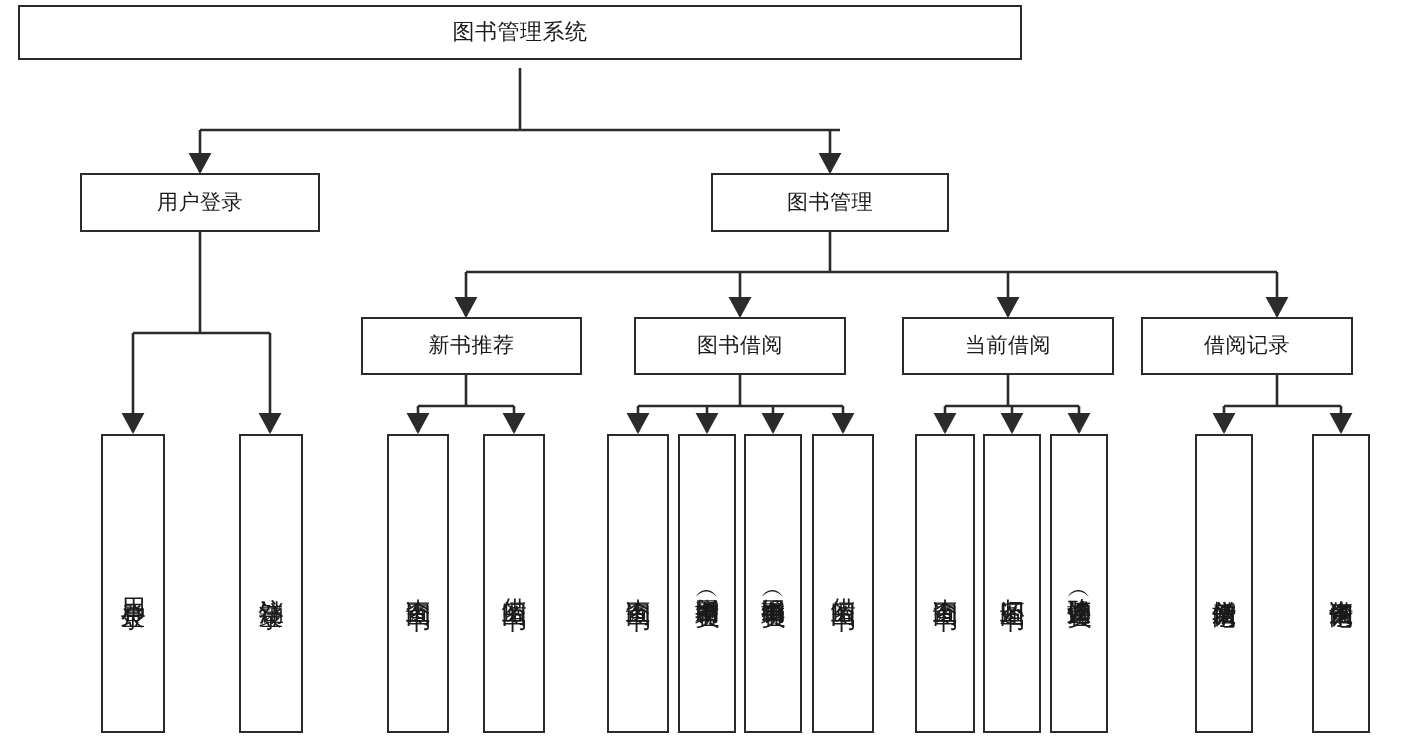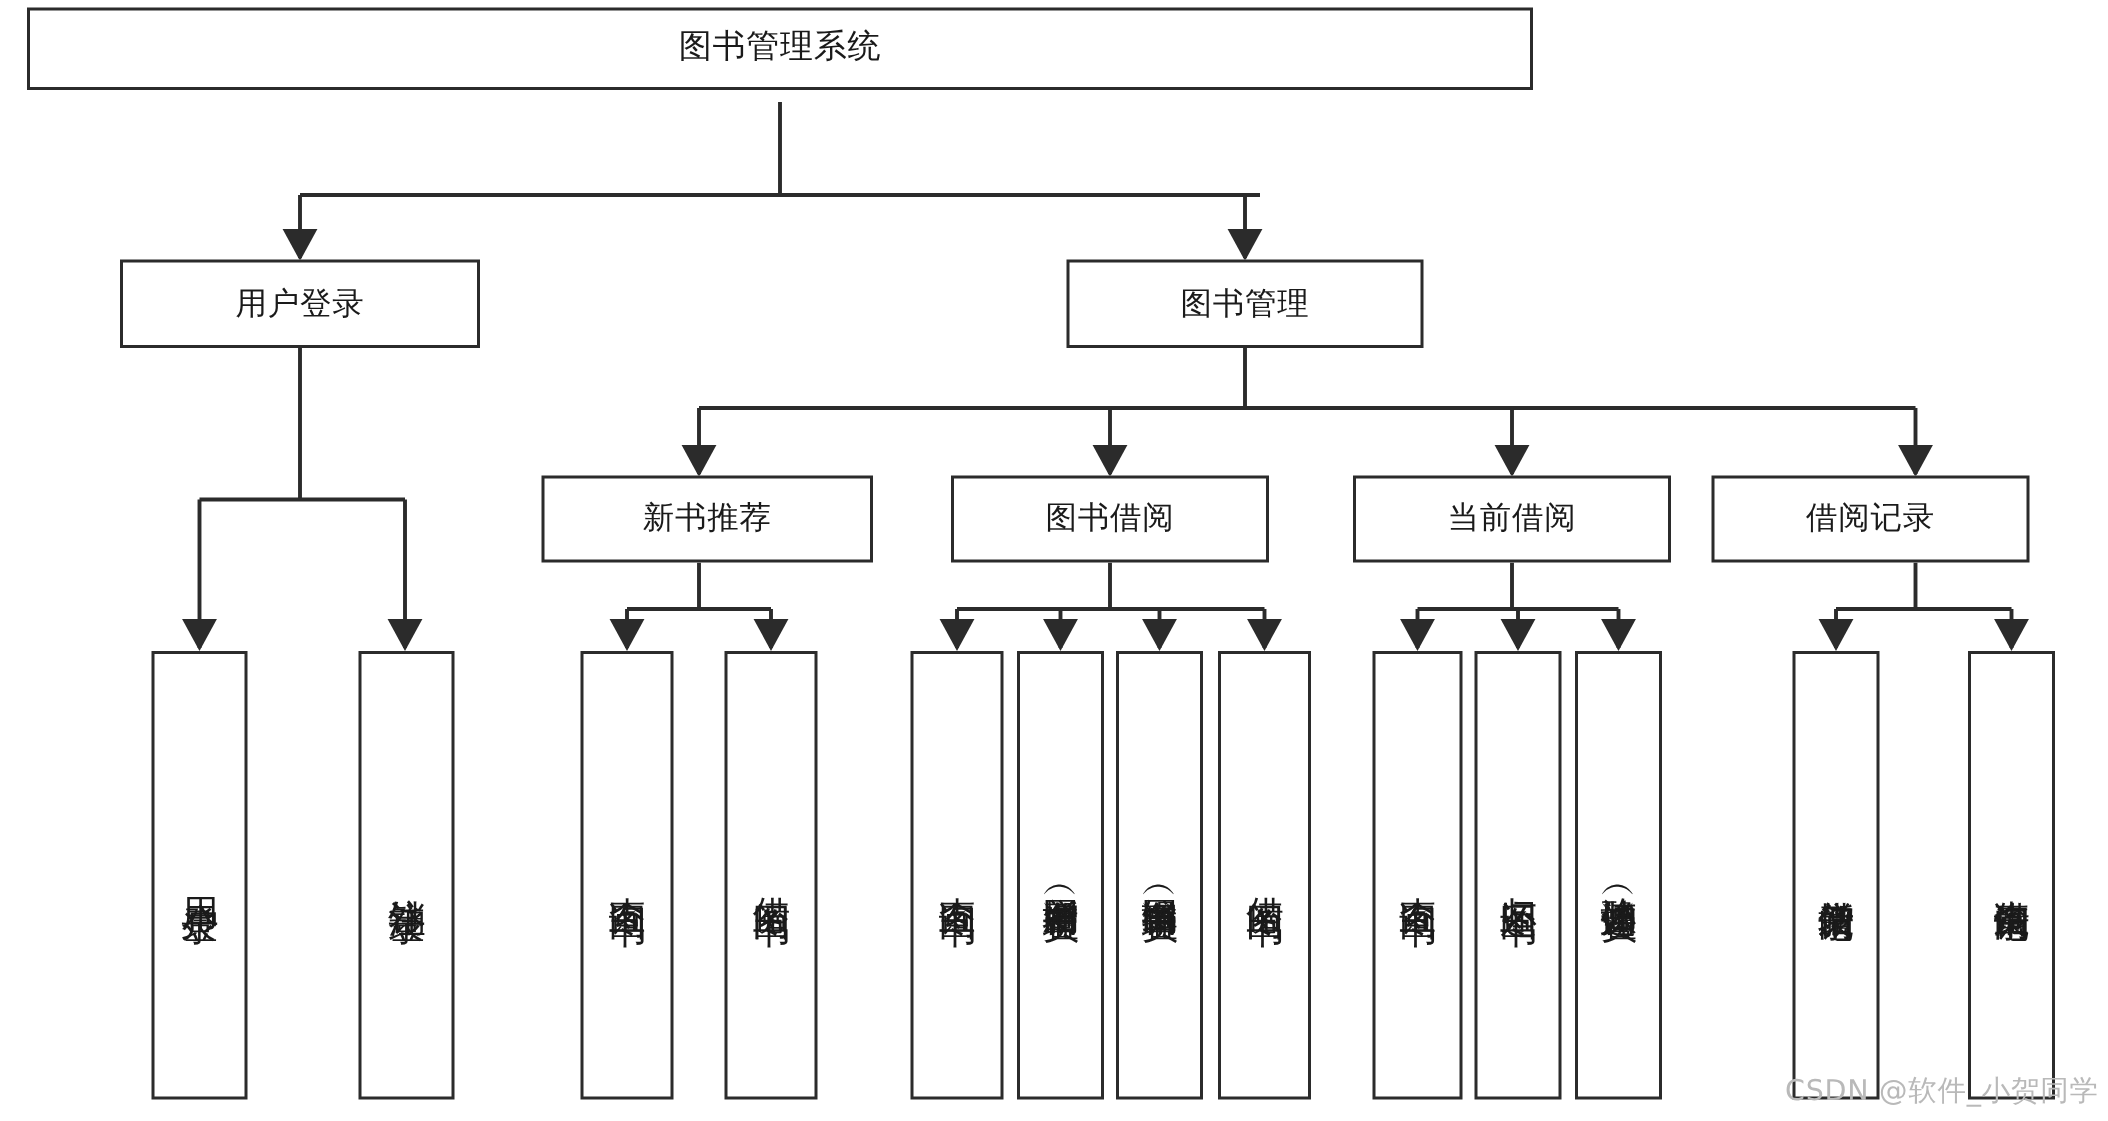--- a/index.html
+++ b/index.html
@@ -194,15 +194,14 @@
     <span class="node-label">确认归还（管理员）</span>
   </div>
 
   <div class="node vert long" style="left:1195px; top:434px; width:58px; height:299px;">
     <span class="node-label">新增借阅记录</span>
   </div>
   <div class="node vert long" style="left:1312px; top:434px; width:58px; height:299px;">
     <span class="node-label">查询借阅记录</span>
   </div>
 
-  <div class="watermark">CSDN @软件_小贺同学</div>
 
 </div>
 
 </body></html>

